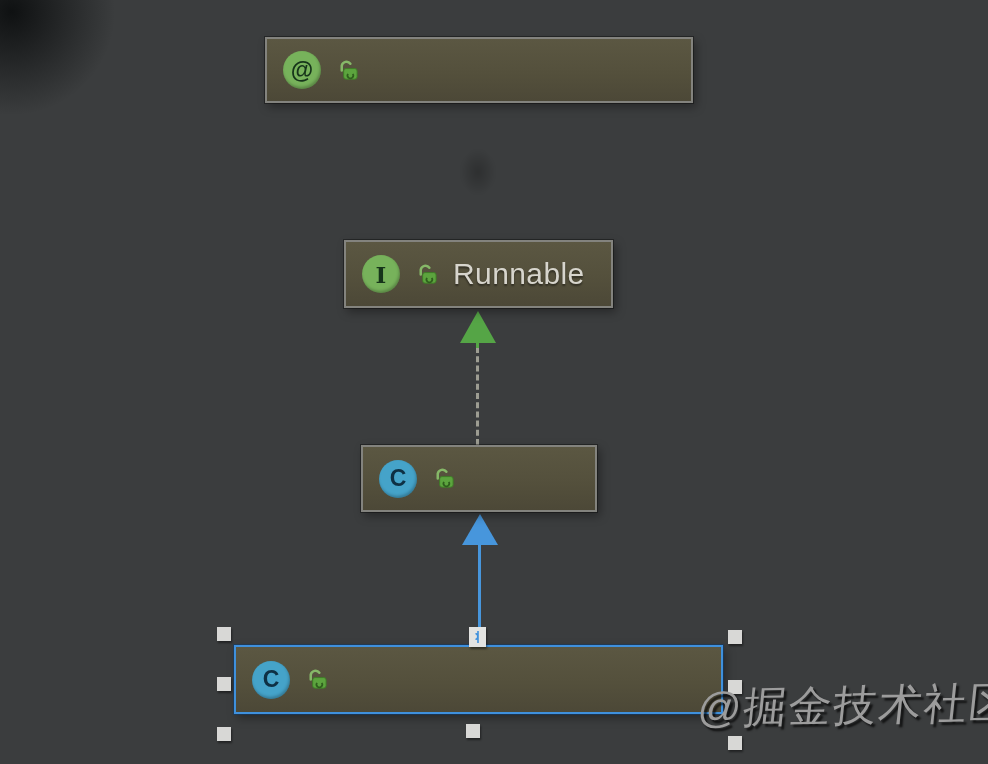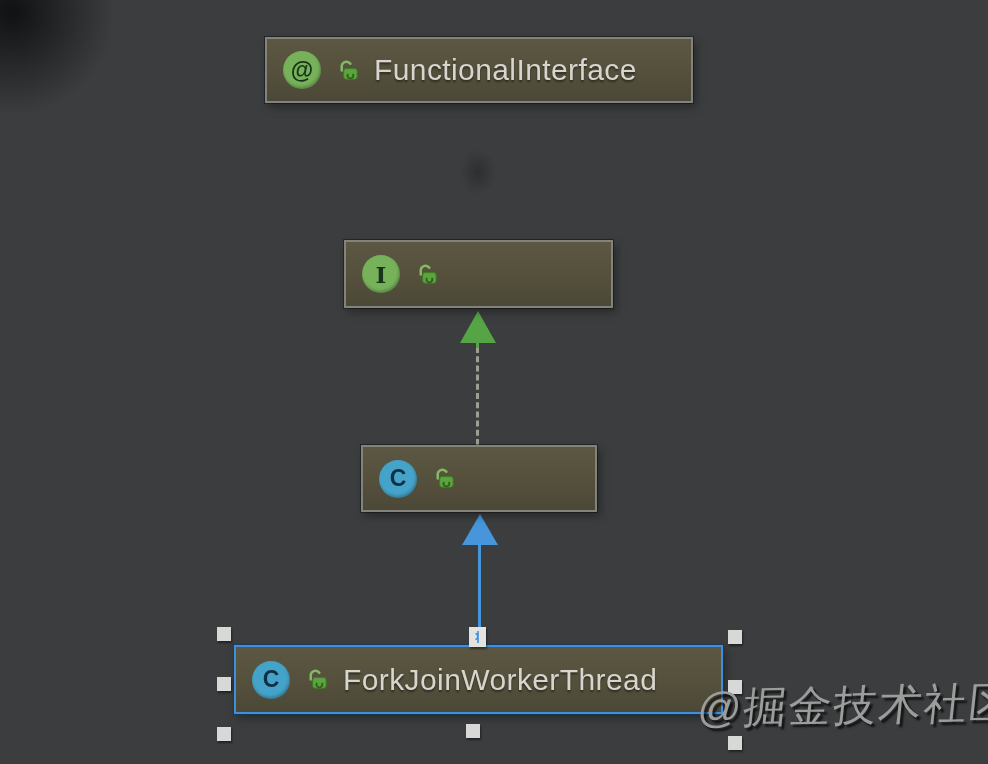--- a/index.html
+++ b/index.html
@@ -114,49 +114,48 @@
   <div class="edge-line-extends"></div>
   <div class="arrowhead-extends"></div>
 
   <div class="node node-functionalinterface">
     <div class="badge green">@</div>
     <svg class="lock-icon" viewBox="0 0 26 26">
       <path d="M7 13 V8 a5 5 0 0 1 9 -2" fill="none" stroke="#86b868" stroke-width="2.6" stroke-linecap="round"></path>
       <rect x="9" y="11" width="14" height="11" rx="2.5" fill="#5ca43e" stroke="#3e7c27" stroke-width="1"></rect>
       <path d="M13.5 16.5 a3 3 0 1 0 5 0" fill="none" stroke="#2f5e1d" stroke-width="1.8"></path>
     </svg>
-    <span class="node-label">FunctionalInterface</span>
   </div>
 
   <div class="node node-runnable">
     <div class="badge green serif">I</div>
     <svg class="lock-icon" viewBox="0 0 26 26">
       <path d="M7 13 V8 a5 5 0 0 1 9 -2" fill="none" stroke="#86b868" stroke-width="2.6" stroke-linecap="round"></path>
       <rect x="9" y="11" width="14" height="11" rx="2.5" fill="#5ca43e" stroke="#3e7c27" stroke-width="1"></rect>
       <path d="M13.5 16.5 a3 3 0 1 0 5 0" fill="none" stroke="#2f5e1d" stroke-width="1.8"></path>
     </svg>
+    <span class="node-label">Runnable</span>
   </div>
 
   <div class="node node-thread">
     <div class="badge blue">C</div>
     <svg class="lock-icon" viewBox="0 0 26 26">
       <path d="M7 13 V8 a5 5 0 0 1 9 -2" fill="none" stroke="#86b868" stroke-width="2.6" stroke-linecap="round"></path>
       <rect x="9" y="11" width="14" height="11" rx="2.5" fill="#5ca43e" stroke="#3e7c27" stroke-width="1"></rect>
       <path d="M13.5 16.5 a3 3 0 1 0 5 0" fill="none" stroke="#2f5e1d" stroke-width="1.8"></path>
     </svg>
   </div>
 
   <div class="node node-forkjoinworkerthread selected">
     <div class="badge blue">C</div>
     <svg class="lock-icon" viewBox="0 0 26 26">
       <path d="M7 13 V8 a5 5 0 0 1 9 -2" fill="none" stroke="#86b868" stroke-width="2.6" stroke-linecap="round"></path>
       <rect x="9" y="11" width="14" height="11" rx="2.5" fill="#5ca43e" stroke="#3e7c27" stroke-width="1"></rect>
       <path d="M13.5 16.5 a3 3 0 1 0 5 0" fill="none" stroke="#2f5e1d" stroke-width="1.8"></path>
     </svg>
-    <span class="node-label">ForkJoinWorkerThread</span>
   </div>
 
   <div class="handle h-tl"></div>
   <div class="endpoint-handle">
     <svg width="12" height="14" viewBox="0 0 12 14">
       <path d="M6 1 v12 M3.5 4 c3 -1 3 6 0 5" fill="none" stroke="#3f90dc" stroke-width="1.6"></path>
     </svg>
   </div>
   <div class="handle h-tr"></div>
   <div class="handle h-ml"></div>

